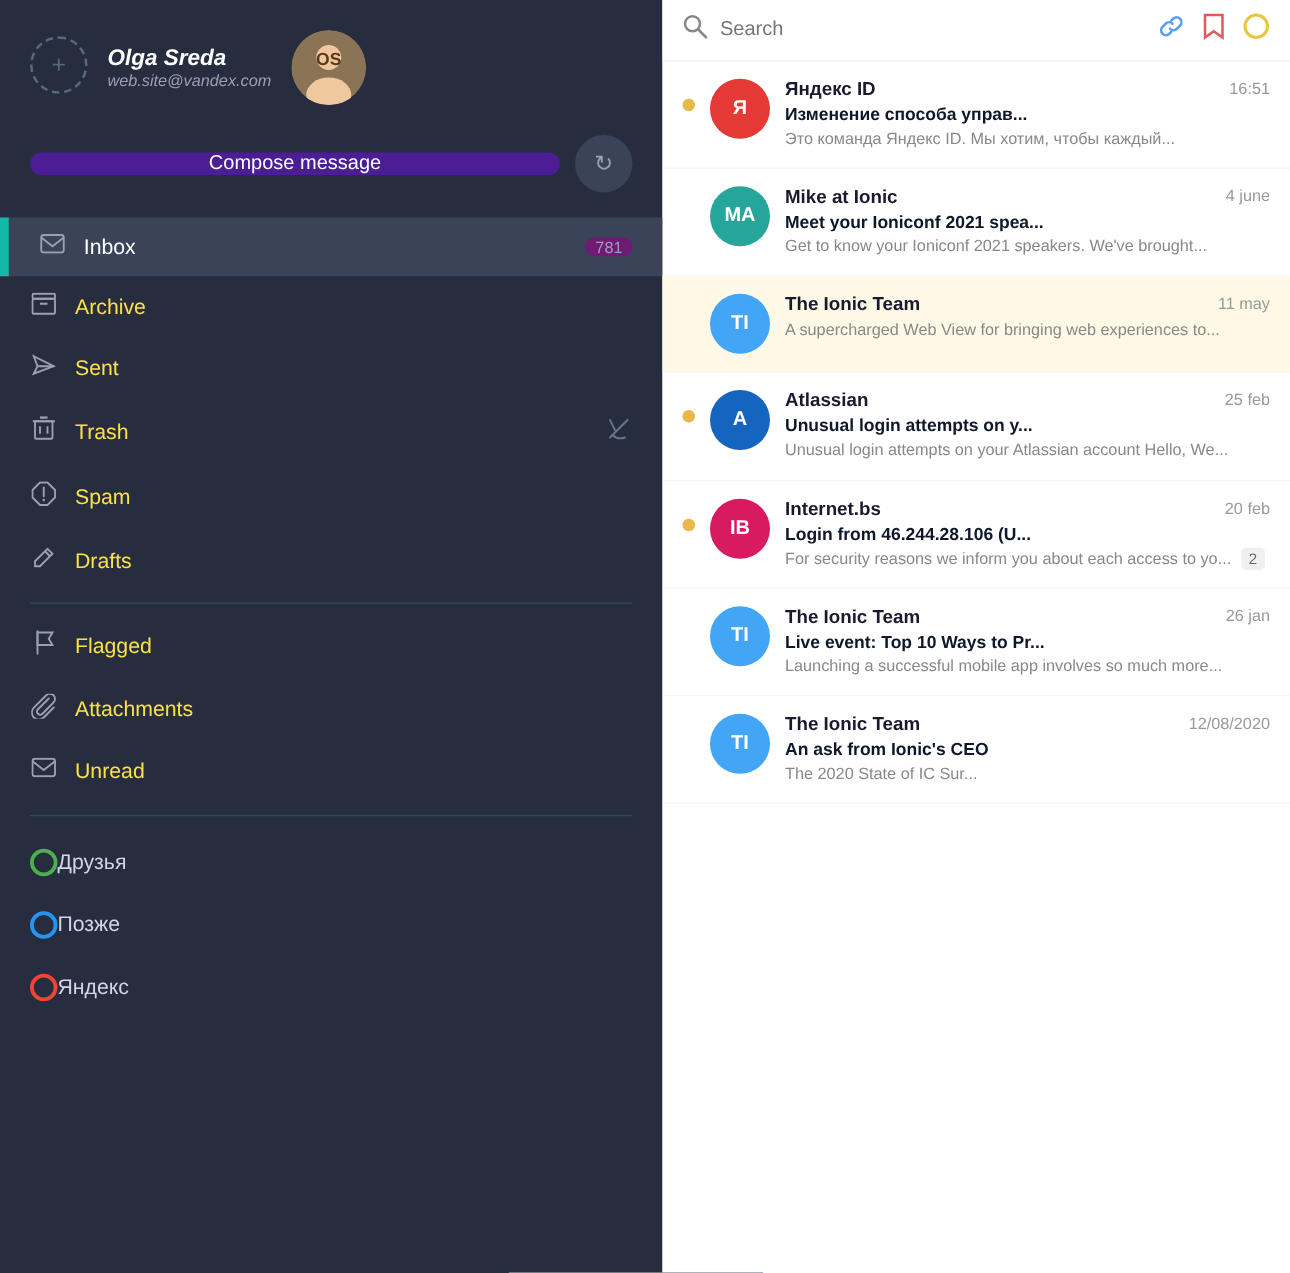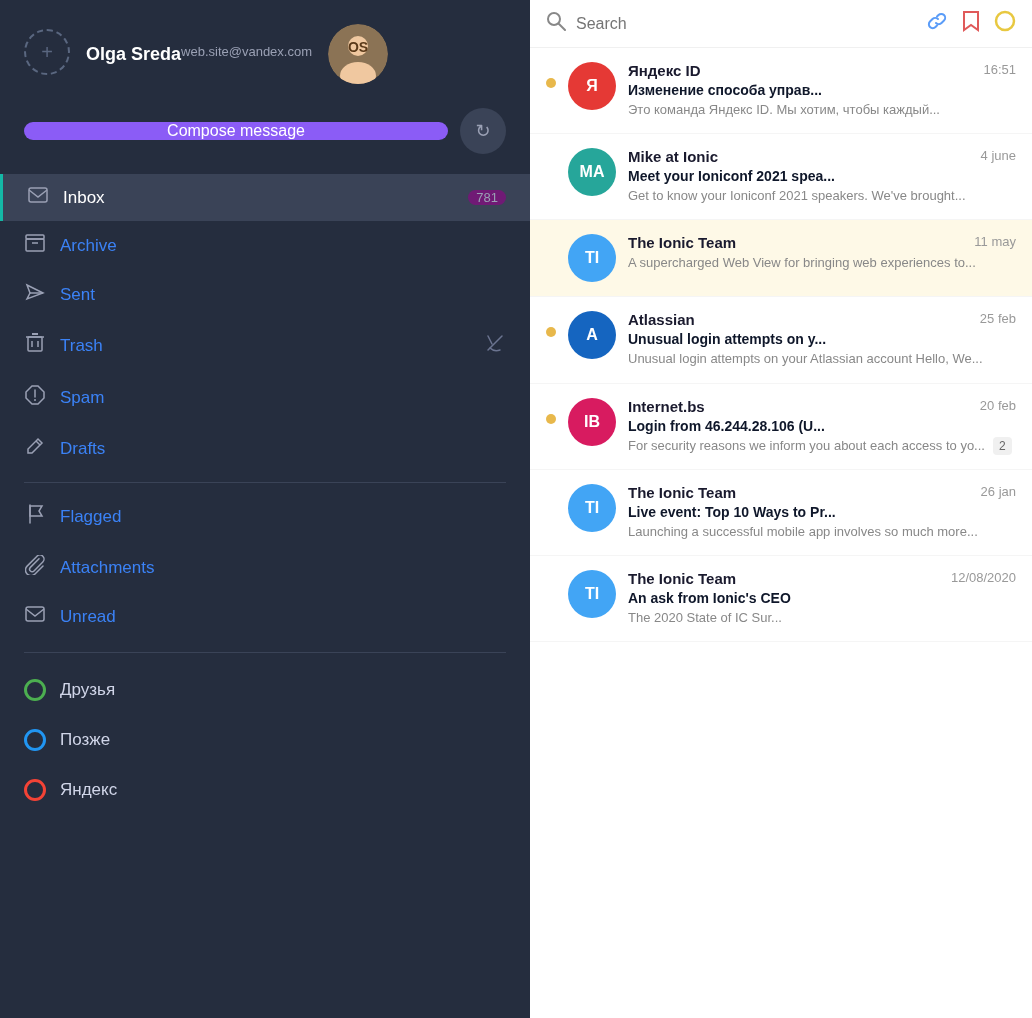--- a/index.html
+++ b/index.html
@@ -26,20 +26,22 @@
 
     .sidebar-header {
       display: flex;
       align-items: center;
       padding: 24px 24px 16px 24px;
       gap: 16px;
     }
 
     .user-info {
       display: flex;
+      flex-direction: column;
+      font-style: italic;
     }
 
     .user-name {
       font-size: 18px;
       font-weight: 600;
       color: #fff;
     }
 
     .user-email {
       font-size: 13px;
@@ -48,21 +50,21 @@
 
     .compose-area {
       display: flex;
       align-items: center;
       padding: 8px 24px 16px 24px;
       gap: 12px;
     }
 
     .compose-btn {
       flex: 1;
-      background: #8b5cf6;
+      background: #4c1d95;
       color: #fff;
       border: none;
       border-radius: 28px;
       padding: 0 24px;
       font-size: 16px;
       font-weight: 500;
       cursor: pointer;
       text-align: center;
     }
 
@@ -92,34 +94,34 @@
       display: flex;
       align-items: center;
       padding: 13px 24px;
       cursor: pointer;
       gap: 14px;
       position: relative;
     }
 
     .nav-item.active {
       background: #3a4357;
-      border-left: 3px solid #14b8a6;
+      border-left: 7px solid #14b8a6;
     }
 
     .nav-icon {
       font-size: 18px;
       color: #9aa0b4;
       width: 22px;
       text-align: center;
       flex-shrink: 0;
     }
 
     .nav-label {
       font-size: 17px;
-      color: #3b82f6;
+      color: #fde047;
       flex: 1;
     }
 
     .nav-badge {
       background: #701a75;
       color: #9aa0b4;
       border-radius: 12px;
       padding: 0 8px;
       font-size: 13px;
     }
@@ -143,21 +145,20 @@
 
     .group-section {
       padding: 4px 0 8px 0;
     }
 
     .group-item {
       display: flex;
       align-items: center;
       padding: 14px 24px;
       cursor: pointer;
-      gap: 14px;
     }
 
     .group-dot {
       width: 22px;
       height: 22px;
       border-radius: 50%;
       border: 3px solid;
       flex-shrink: 0;
     }
 

